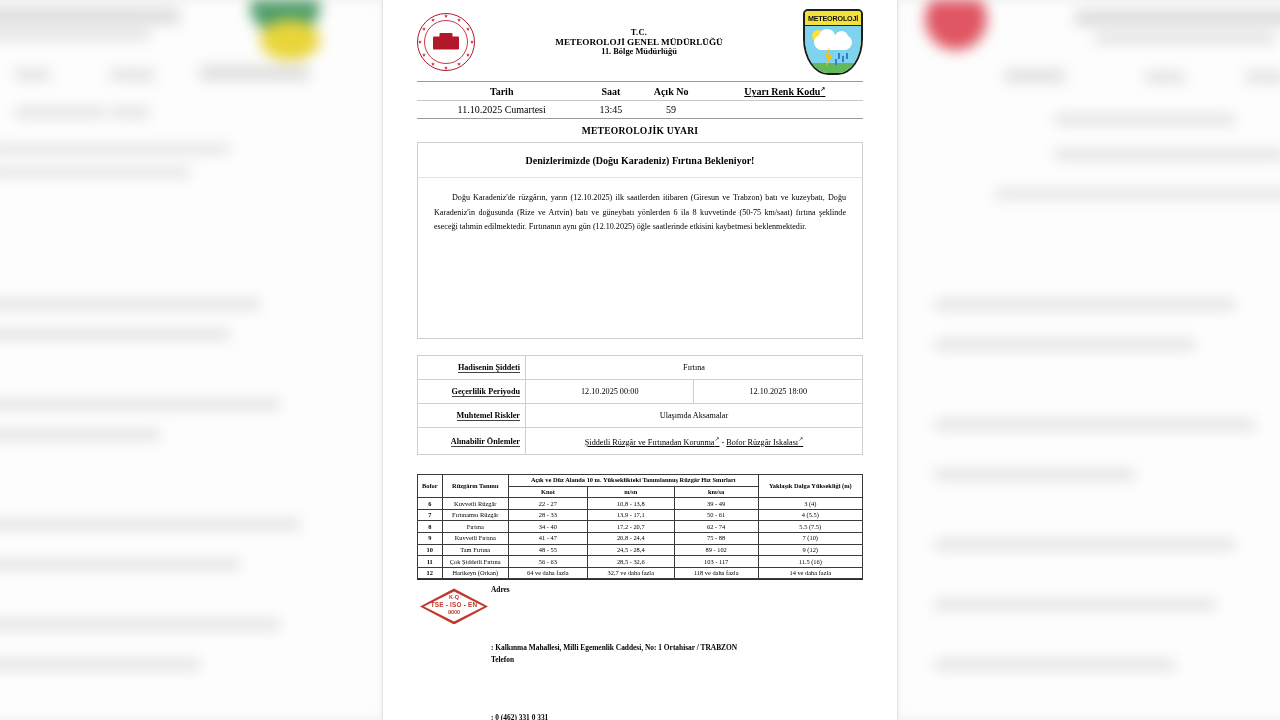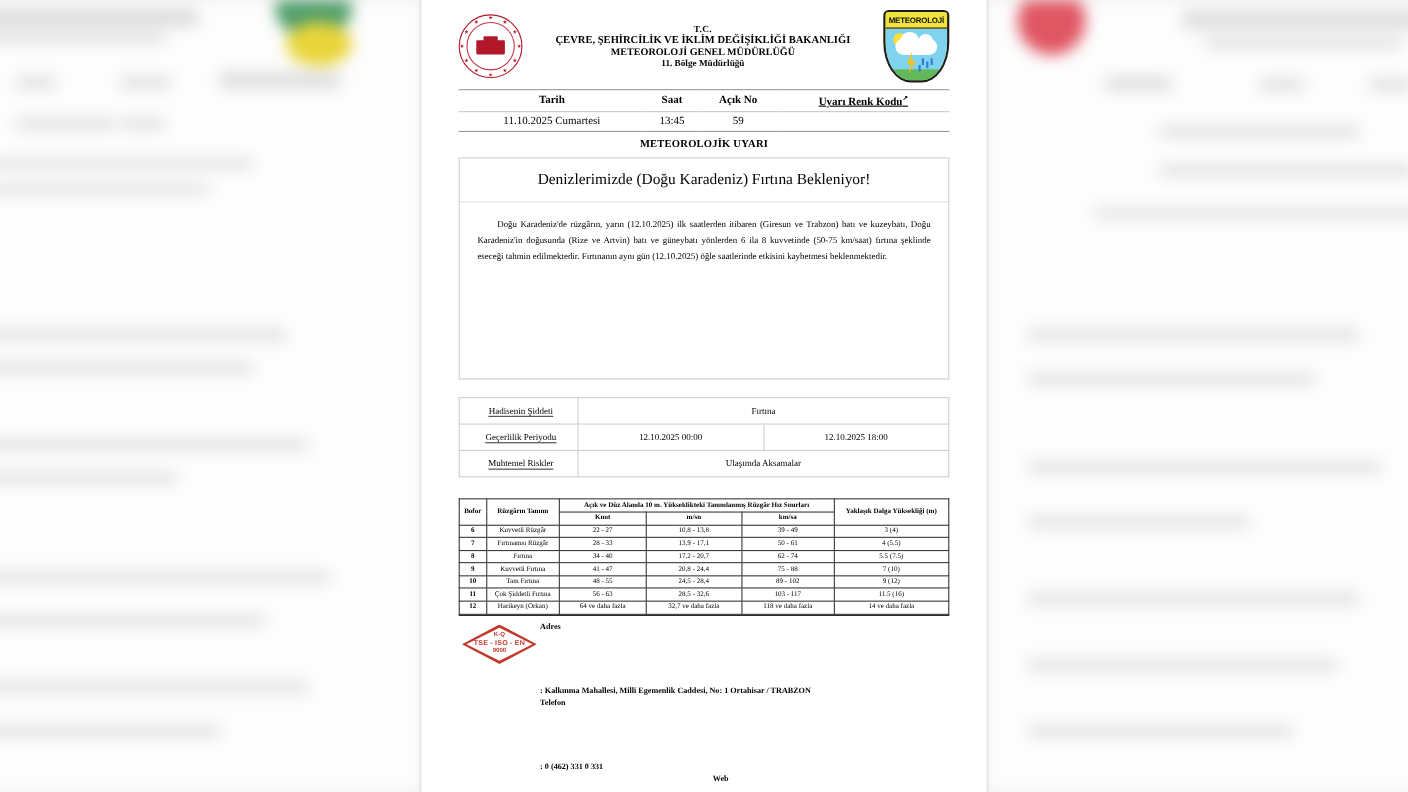--- a/index.html
+++ b/index.html
@@ -112,35 +112,35 @@
   .lnk:after { content:"\2197"; font-size:6px; vertical-align:super; }
 
   .mu-title {
     text-align:center; font-weight:bold; font-size:9.6px;
     letter-spacing:.2px; padding: 6px 0 6px;
   }
 
   
   .wbox { border:1px solid #cfcfcf; }
   .wbox .wtitle {
-    text-align:center; font-weight:normal; font-size:14px;
+    text-align:center; font-weight:bold; font-size:10px;
     padding:12px 6px 11px; border-bottom:1px solid #e2e2e2;
   }
   .wbox .wbody {
     padding:13px 16px 10px; font-size:8.1px; line-height:1.78;
     text-align:justify; text-indent: 18px; height:160px;
   }
 
   
   .t-det { margin-top: 16px; }
   .t-det td {
     border:1px solid #cfcfcf; font-size:8.2px; padding:7px 5px;
     text-align:center;
   }
-  .t-det td.lbl { font-weight:normal; text-align:center; padding-left:9px; width:108px; }
+  .t-det td.lbl { font-weight:bold; text-align:right; padding-left:9px; width:108px; }
   .t-det td.lbl span { border-bottom:1px solid #444; }
 
   
   .t-bf { margin-top: 19px; }
   .t-bf th, .t-bf td {
     border:1px solid #3a3a3a; font-size:6.4px; text-align:center;
     padding:1.3px 2px; line-height:1.25;
   }
   .t-bf th { font-weight:bold; }
   .t-bf td.bno { font-weight:bold; }
@@ -254,21 +254,20 @@
         <div class="star" style="left:27px;top:53px;"></div>
         <div class="star" style="left:14px;top:49px;"></div>
         <div class="star" style="left:5px;top:40px;"></div>
         <div class="star" style="left:1px;top:27px;"></div>
         <div class="star" style="left:5px;top:14px;"></div>
         <div class="star" style="left:14px;top:5px;"></div>
       </div>
 
       <div class="hdr-mid">
         <div class="l1">T.C.</div>
-        <div class="l2">ÇEVRE, ŞEHİRCİLİK VE İKLİM DEĞİŞİKLİĞİ BAKANLIĞI</div>
         <div class="l3">METEOROLOJİ GENEL MÜDÜRLÜĞÜ</div>
         <div class="l4">11. Bölge Müdürlüğü</div>
       </div>
 
       <div class="mlogo">
         <div class="shield">
           <div class="sky"></div>
           <div class="sun"></div>
           <div class="grass"></div>
           <div class="cloud"></div>
@@ -315,20 +314,28 @@
           <td colspan="2">Fırtına</td>
         </tr>
         <tr>
           <td class="lbl"><span>Geçerlilik Periyodu</span></td>
           <td>12.10.2025 00:00</td>
           <td>12.10.2025 18:00</td>
         </tr>
         <tr>
           <td class="lbl"><span>Muhtemel Riskler</span></td>
           <td colspan="2">Ulaşımda Aksamalar</td>
+        </tr>
+        <tr>
+          <td class="lbl"><span>Alınabilir Önlemler</span></td>
+          <td colspan="2">
+            <span class="lnk">Şiddetli Rüzgâr ve Fırtınadan Korunma</span>
+            <span>-</span>
+            <span class="lnk">Bofor Rüzgâr Iskalası</span>
+          </td>
         </tr>
       </tbody>
     </table>
 
     <table class="t-bf">
       <thead>
         <tr>
           <th rowspan="2">Bofor</th>
           <th rowspan="2">Rüzgârın Tanımı</th>
           <th colspan="3">Açık ve Düz Alanda 10 m. Yükseklikteki Tanımlanmış Rüzgâr Hız Sınırları</th>

